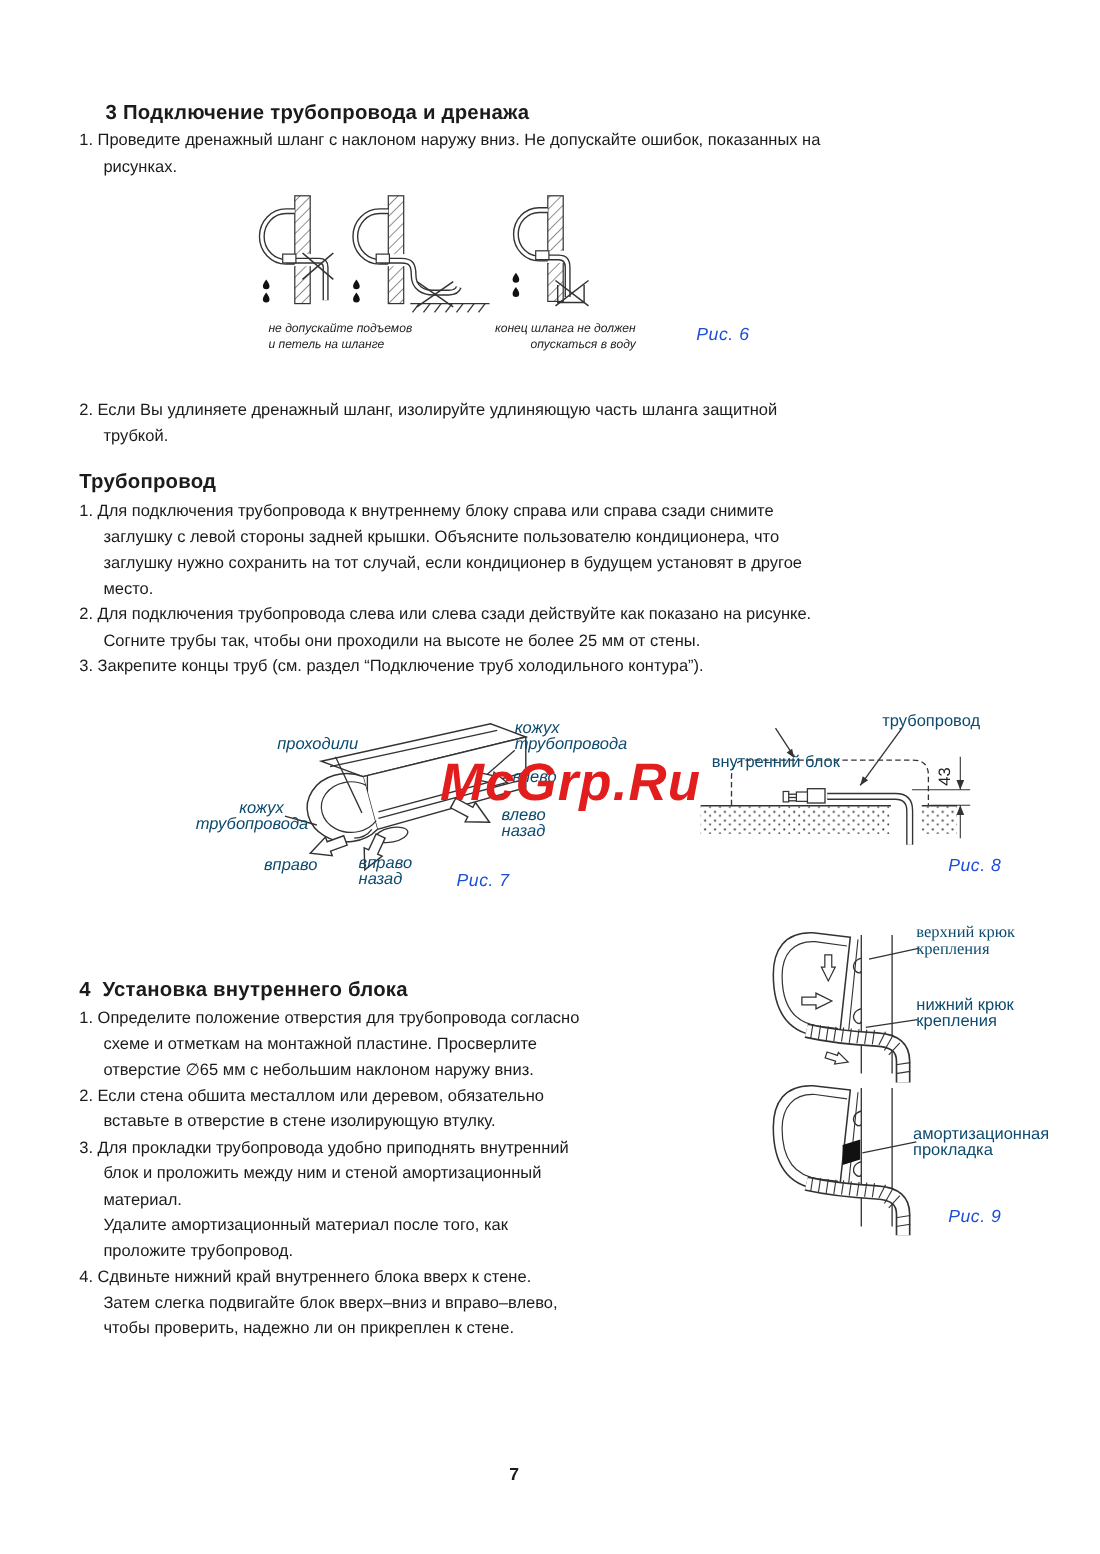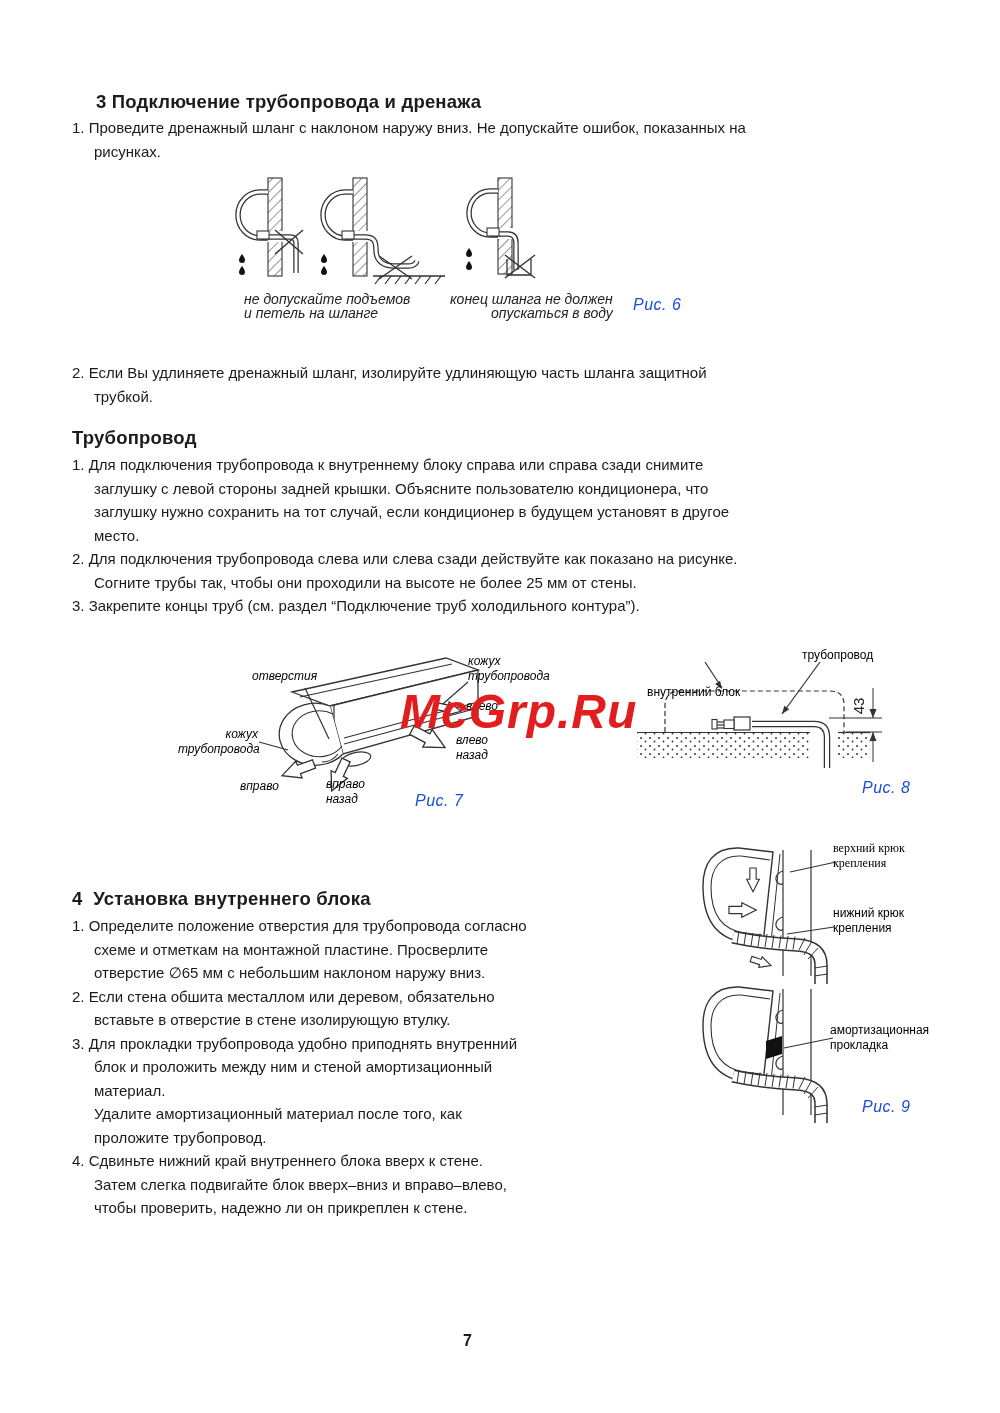--- a/index.html
+++ b/index.html
@@ -3,22 +3,22 @@
 <meta charset="utf-8">
 <style>
   html,body{margin:0;padding:0;background:#fff;}
   .page{position:relative;width:1000px;height:1413px;background:#ffffff;overflow:hidden;
         font-family:"Liberation Sans","DejaVu Sans",sans-serif;color:#1b1b1b;}
   .abs{position:absolute;}
   .h1{font-size:18.5px;font-weight:bold;white-space:pre-wrap;letter-spacing:0.2px;}
   .body-text{font-size:15px;line-height:23.5px;white-space:pre-line;
              padding-left:22px;text-indent:-22px;}
   .stack .body-text{margin:0;}
-  .figcap{font-size:14px;line-height:14px;font-style:italic;white-space:pre-line;color:#222;}
-  .figlab{font-size:12px;line-height:15px;white-space:pre-line;color:#000000;}
+  .figcap{font-size:11px;line-height:14px;font-style:italic;white-space:pre-line;color:#222;}
+  .figlab{font-size:15px;line-height:15px;white-space:pre-line;color:#0c4a6e;}
   .figlab.it{font-style:italic;}
   .ris{font-size:16px;font-style:italic;color:#1d4ed8;letter-spacing:0.5px;}
   .watermark{font-size:48px;font-style:italic;font-weight:bold;letter-spacing:1px;z-index:30;}
   .pagenum{font-size:16px;font-weight:bold;}
   svg .ln{stroke:#333;stroke-width:1.2;fill:none;}
   svg text{font-family:"Liberation Sans","DejaVu Sans",sans-serif;}
 </style>
 </head>
 <body>
 
@@ -128,21 +128,21 @@
       <path d="M158,112 q-6,8 -16,8" class="ln"></path>
     </g>
     <line x1="125" y1="46" x2="149" y2="97" class="ln"></line>
     <line x1="79" y1="100" x2="108" y2="108" class="ln"></line>
     <line x1="288" y1="40" x2="256" y2="68" class="ln"></line>
     <use href="#arr" transform="translate(134,122) rotate(160)" fill="#fff" stroke="#333" stroke-width="1.3"></use>
     <use href="#arr" transform="translate(166,118) rotate(115)" fill="#fff" stroke="#333" stroke-width="1.3"></use>
     <use href="#arr" transform="translate(256,64) rotate(12) scale(0.75)" fill="#fff" stroke="#333" stroke-width="1.6"></use>
     <use href="#arr" transform="translate(232,88) rotate(28) scale(1.1)" fill="#fff" stroke="#333" stroke-width="1.2"></use>
   </svg>
-  <div class="abs figlab it" style="left:252px;top:669px;">отверстия</div>
+  <div class="abs figlab it" style="left:252px;top:669px;">проходили</div>
   <div class="abs figlab it" style="left:468px;top:654px;">кожух
 трубопровода</div>
   <div class="abs figlab it" style="left:466px;top:699px;">влево</div>
   <div class="abs figlab it" style="left:456px;top:733px;">влево
 назад</div>
   <div class="abs figlab it" style="left:178px;top:727px;width:80px;text-align:right;">кожух
 трубопровода</div>
   <div class="abs figlab it" style="left:240px;top:779px;">вправо</div>
   <div class="abs figlab it" style="left:326px;top:777px;">вправо
 назад</div>

